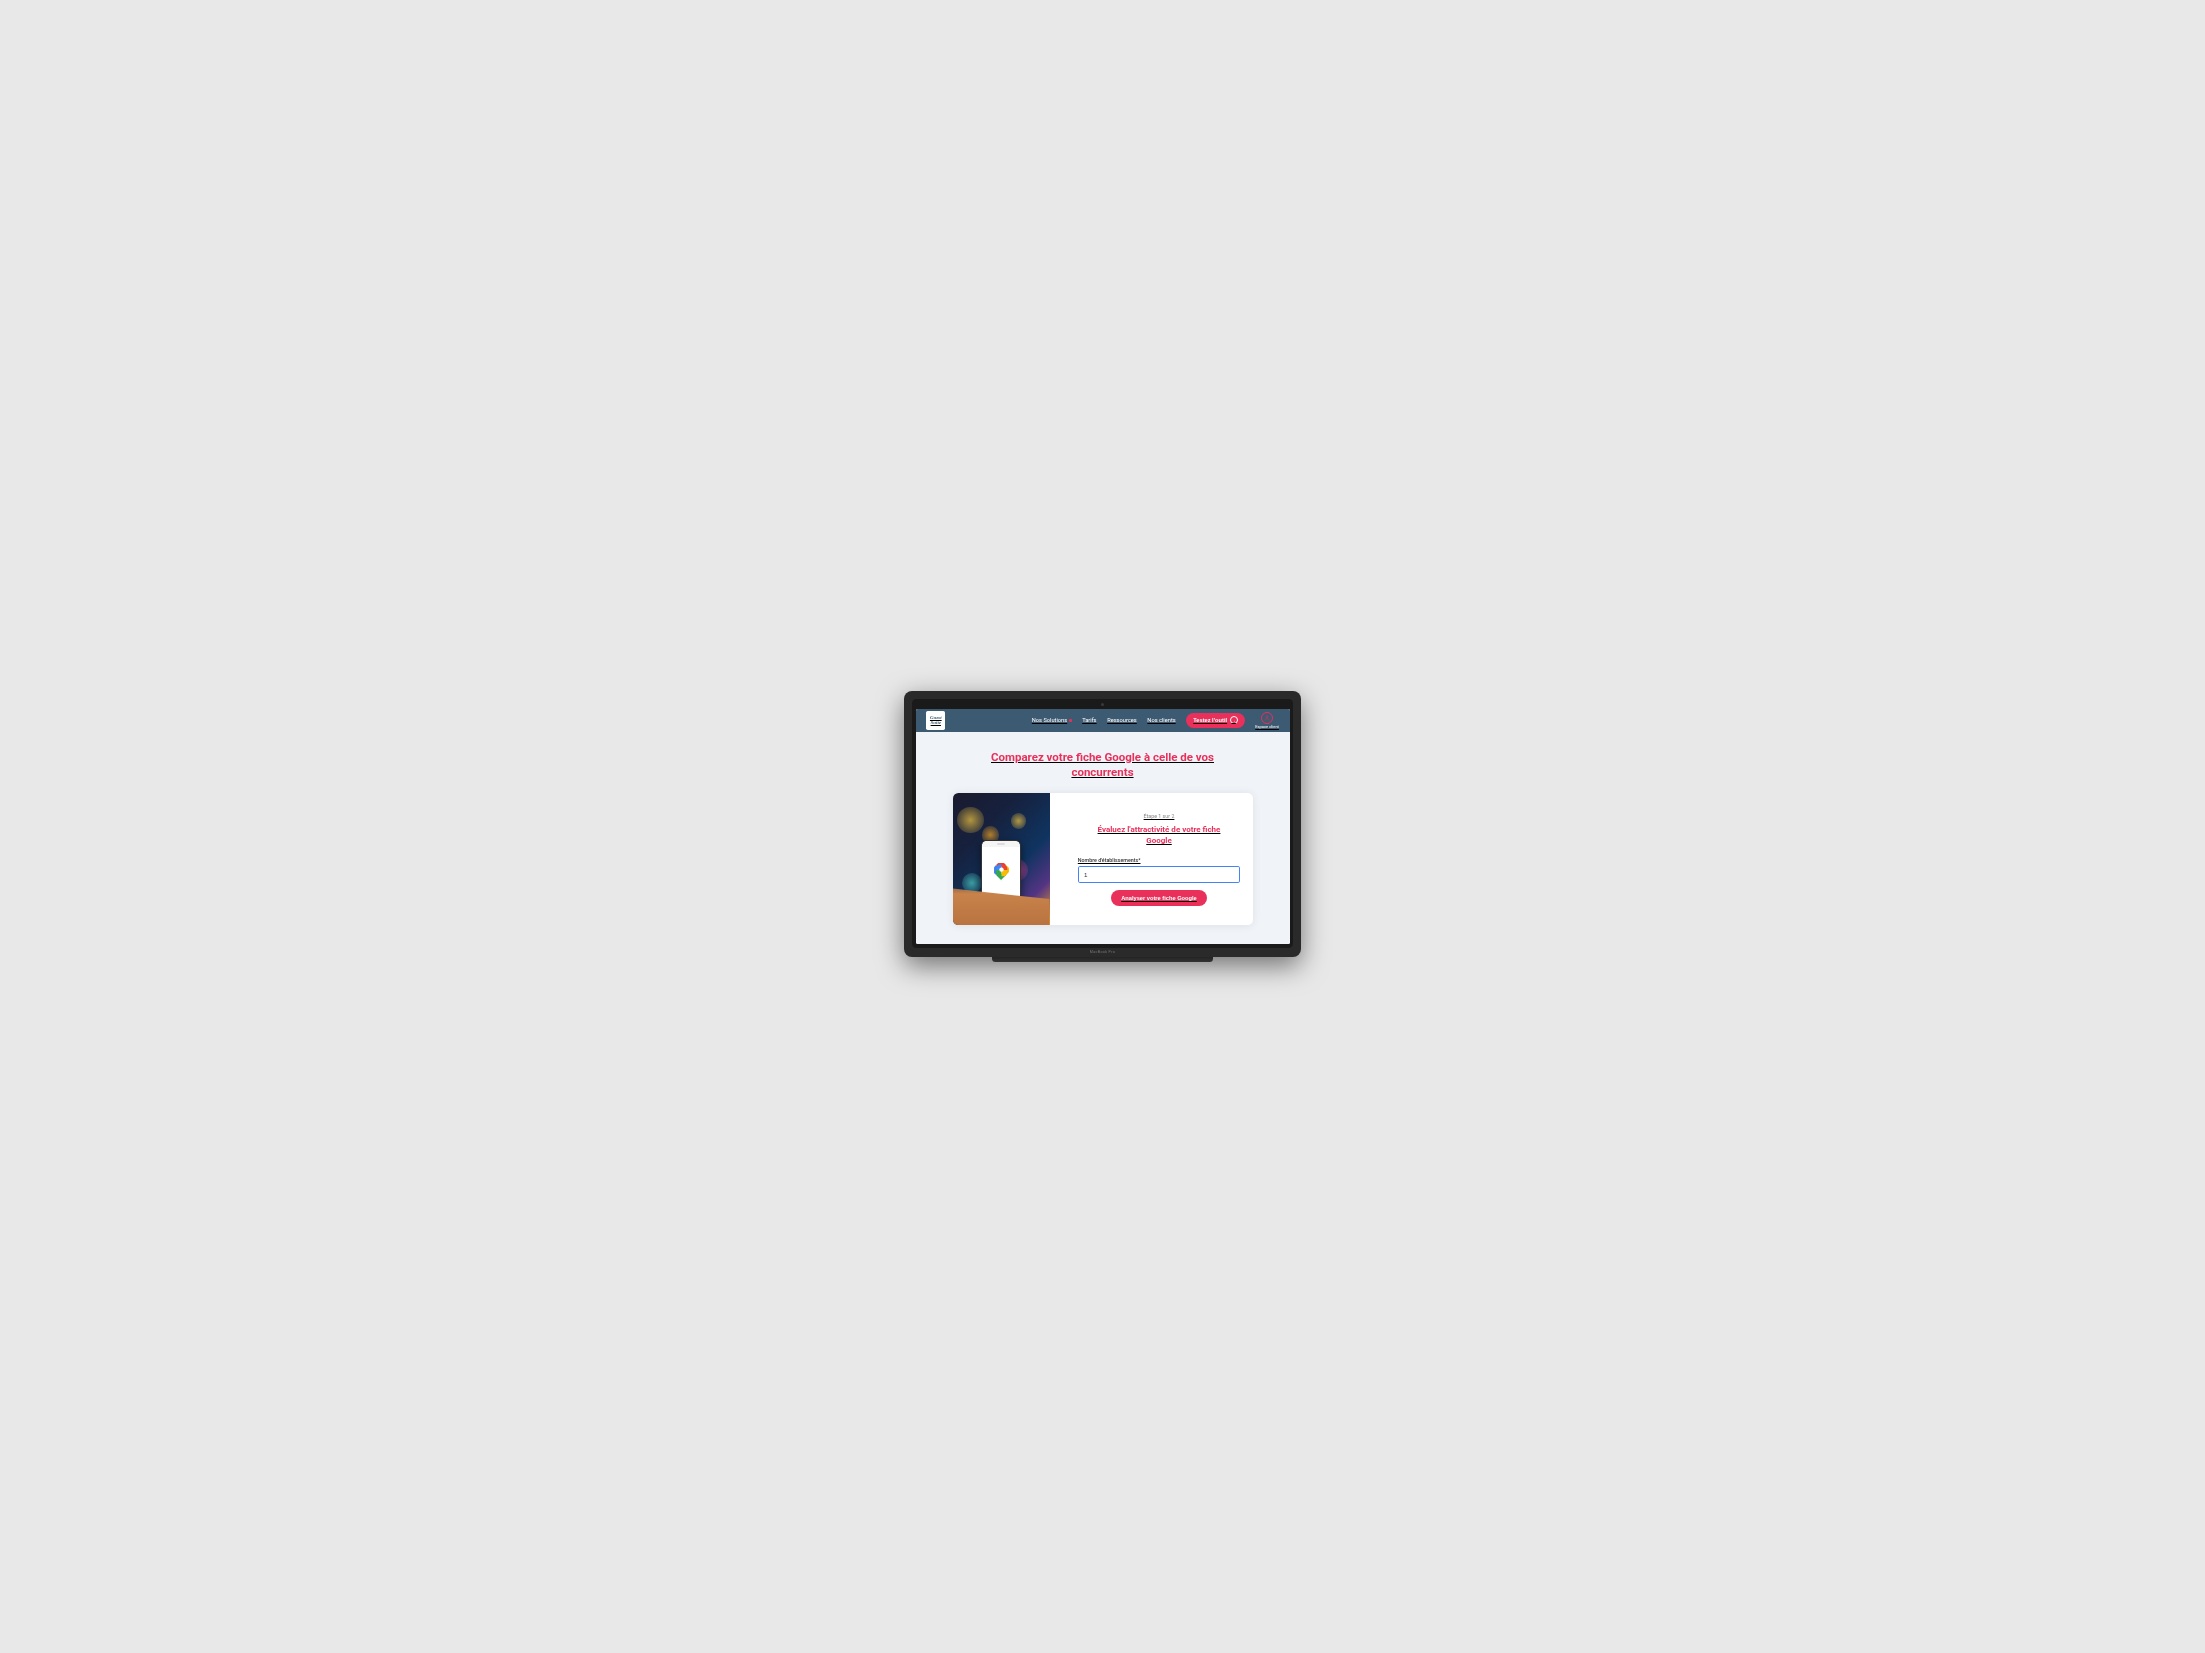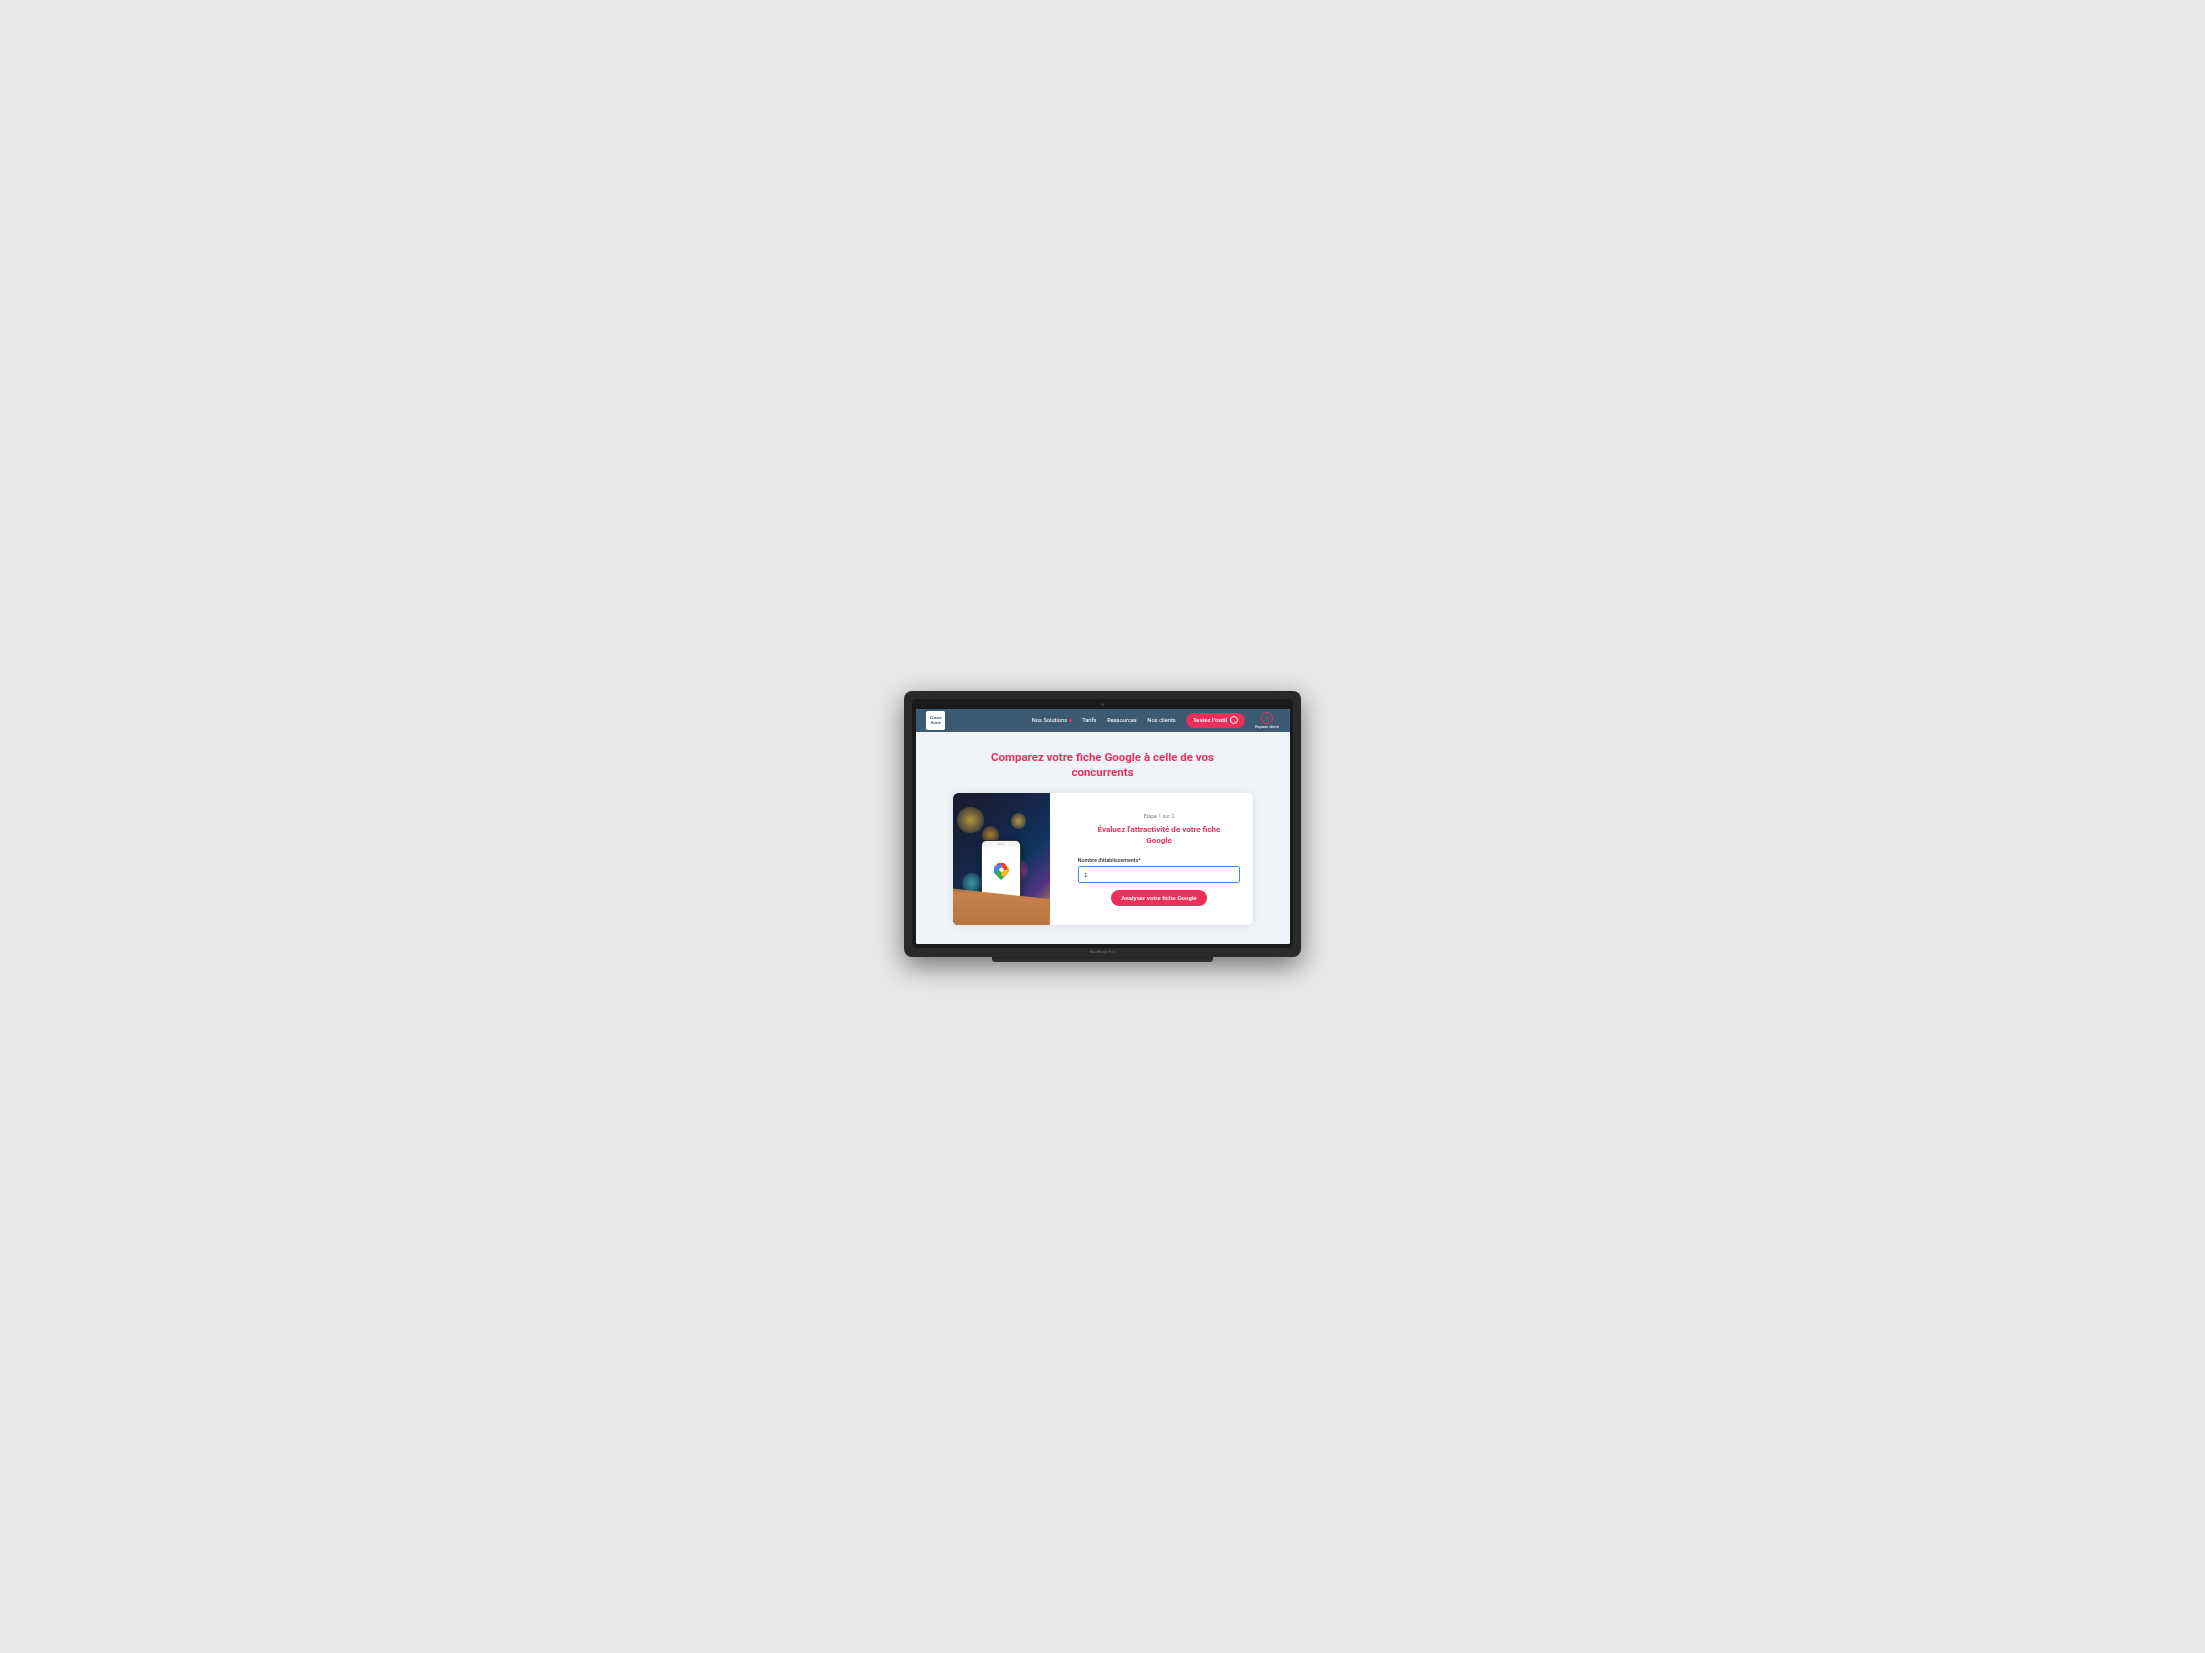--- a/index.html
+++ b/index.html
@@ -23,20 +23,21 @@
       padding: 8px 8px 0 8px;
       box-shadow: 0 8.8px 26.5px rgba(0,0,0,0.5);
       position: relative;
     }
 
     .laptop-screen-bezel {
       background: #1a1a1a;
       border-radius: 4.4px;
       padding: 3.5px;
       position: relative;
+      text-decoration: underline;
     }
 
     .laptop-camera {
       width: 3.5px;
       height: 3.5px;
       background: #3a3a3a;
       border-radius: 50%;
       margin: 0 auto 2.6px;
     }
 

